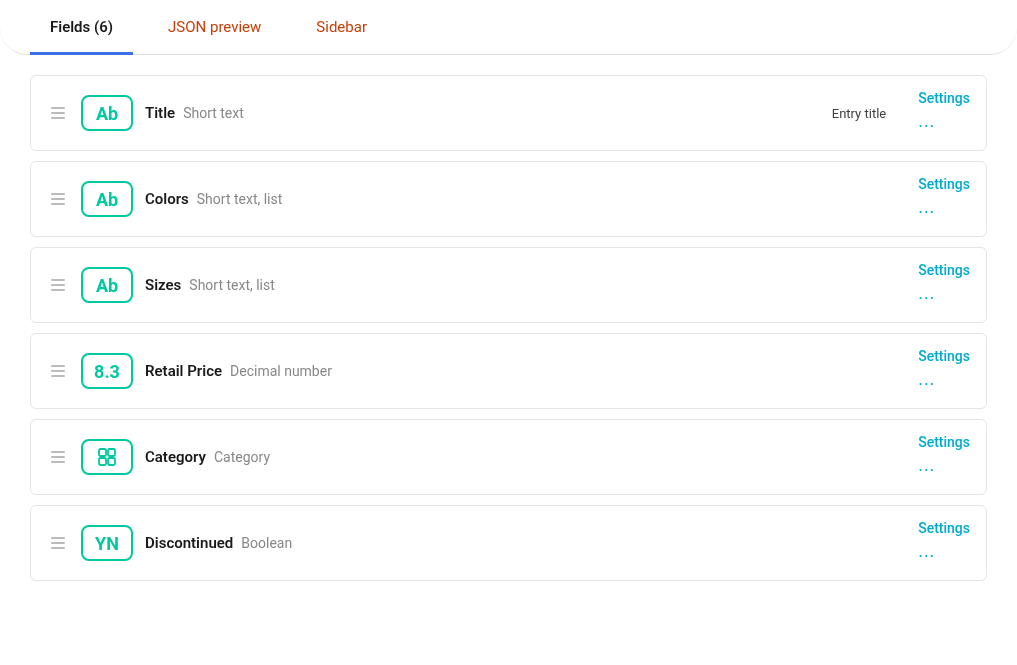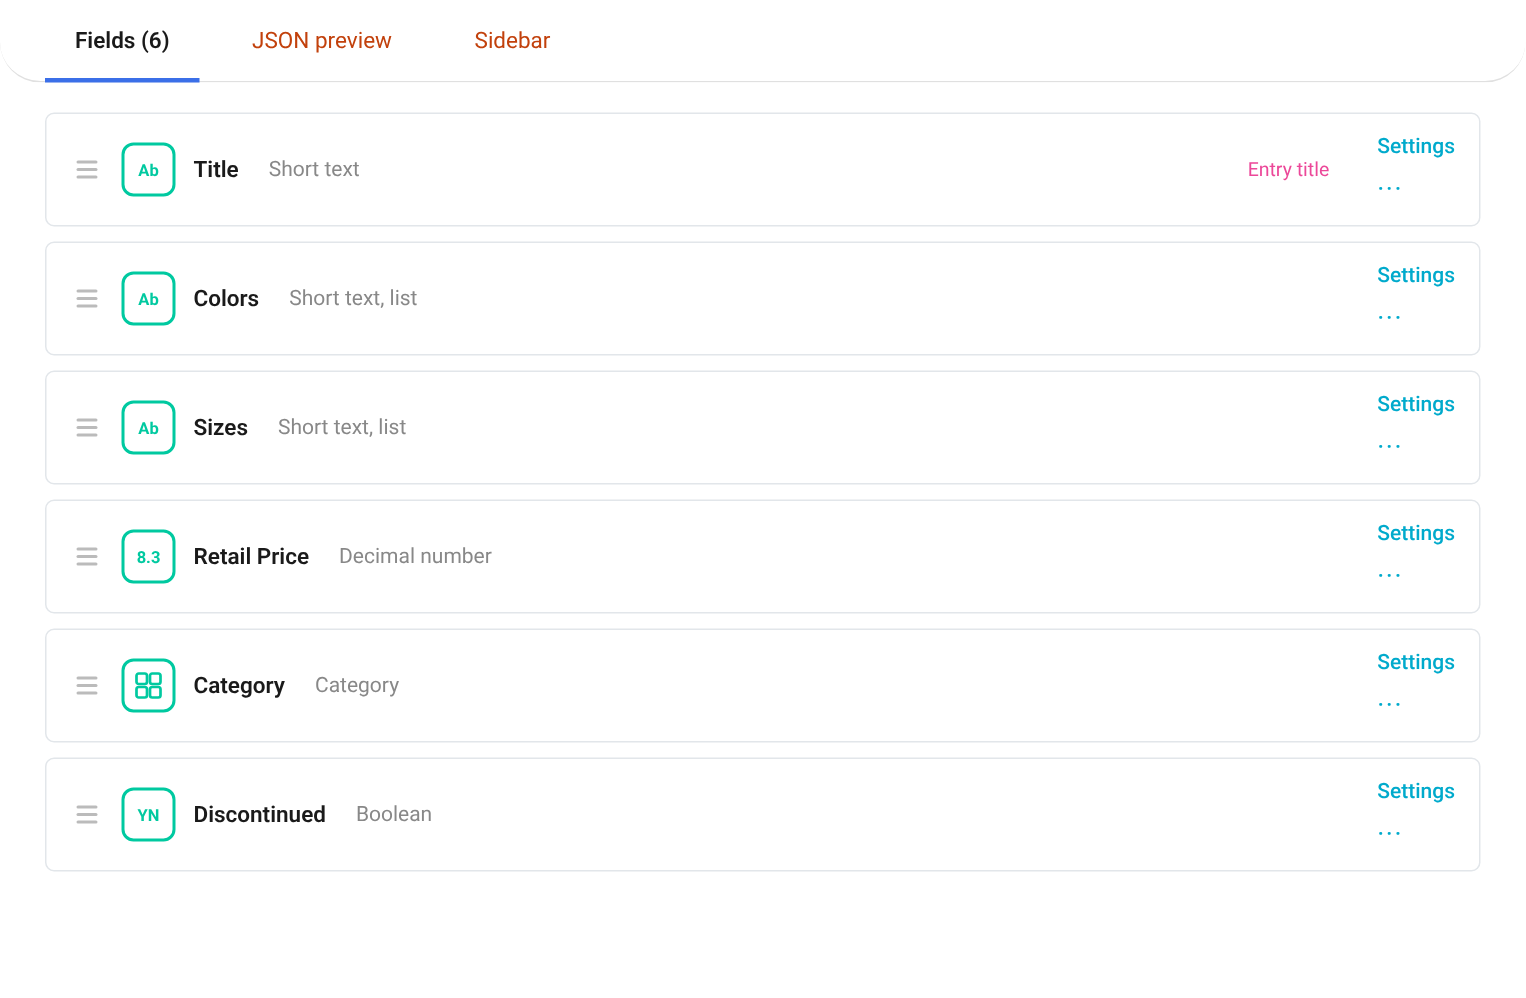--- a/index.html
+++ b/index.html
@@ -62,55 +62,55 @@
 
     .drag-handle span {
       display: block;
       width: 14px;
       height: 2px;
       background: #bbb;
       border-radius: 1px;
     }
 
     .field-icon {
-      width: 36px;
+      width: 52px;
       height: 36px;
       border: 2px solid #00c9a0;
       border-radius: 8px;
       display: flex;
       align-items: center;
       justify-content: center;
-      font-size: 11px;
+      font-size: 18px;
       font-weight: 700;
       color: #00c9a0;
       flex-shrink: 0;
     }
 
     .field-info {
       display: flex;
       align-items: center;
-      gap: 20px;
+      gap: 8px;
       flex: 1;
     }
 
     .field-name {
       font-weight: 600;
       font-size: 15px;
       color: #1a1a1a;
     }
 
     .field-type {
       font-size: 14px;
       color: #888;
     }
 
     .field-badge {
       margin-left: auto;
       font-size: 13px;
-      color: #ec4899;
+      color: #404040;
       padding-right: 20px;
     }
 
     .field-actions {
       display: flex;
       align-items: flex-start;
       gap: 12px;
       margin-left: auto;
       flex-direction: column;
     }

